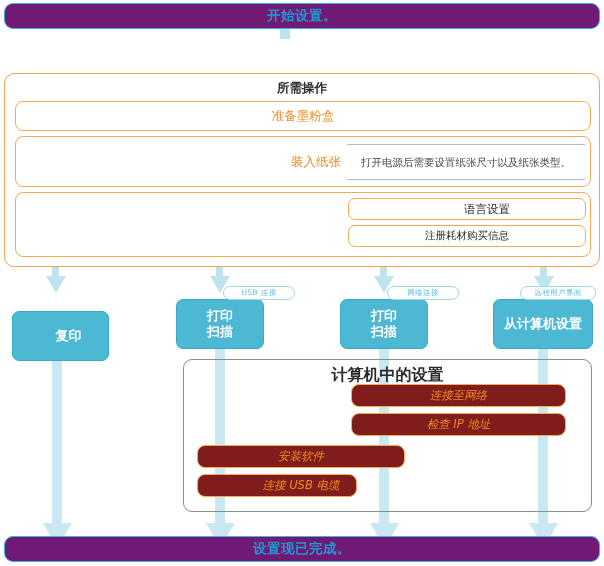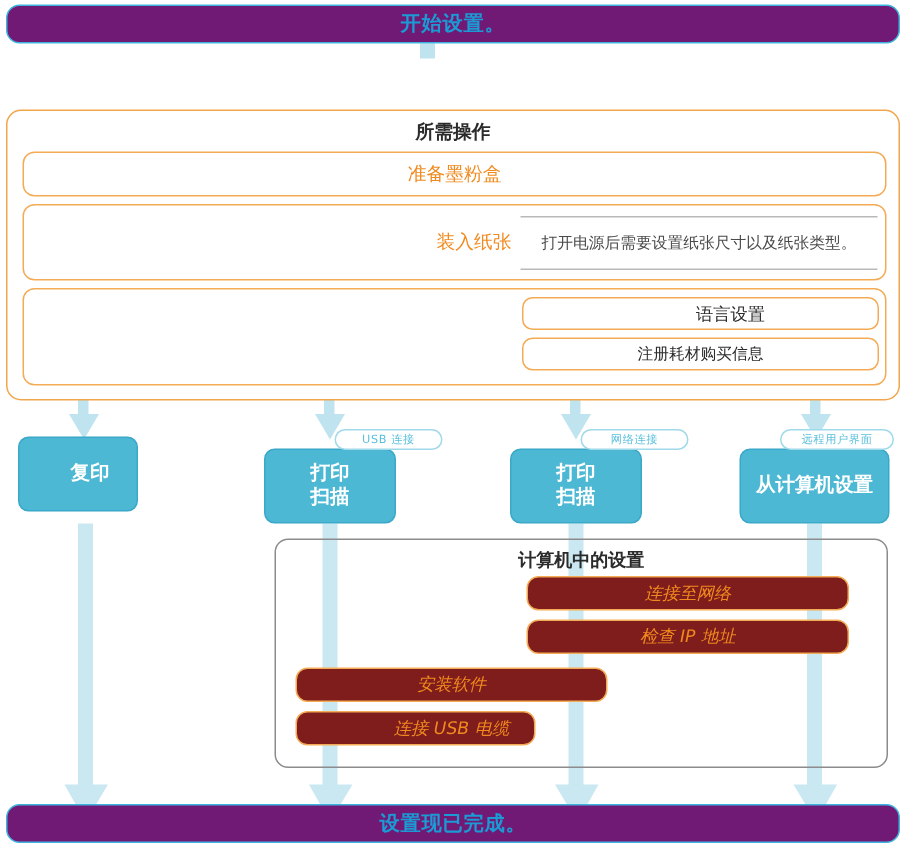--- a/index.html
+++ b/index.html
@@ -145,21 +145,21 @@
     color: #ffffff;
     font-weight: bold;
     font-size: 13px;
     display: flex;
     flex-direction: column;
     align-items: center;
     justify-content: center;
     line-height: 1.22;
     z-index: 3;
   }
-  #func-copy    { left: 12px;  top: 291px; width: 80px;  height: 50px; padding-left: 16px; }
+  #func-copy    { left: 12px;  top: 311px; width: 97px;  height: 50px; padding-left: 16px; }
   #func-usb     { left: 176px; top: 299px; width: 88px;  height: 50px; }
   #func-network { left: 340px; top: 299px; width: 88px;  height: 50px; }
   #func-remote  { left: 493px; top: 299px; width: 100px; height: 50px; }
 
   
   .badge {
     position: absolute;
     box-sizing: border-box;
     height: 14px;
     border: 1px solid #9fd9ea;
@@ -187,21 +187,21 @@
     border: 1.6px solid #8c8c8c;
     border-radius: 9px;
     background: transparent;
     z-index: 2;
   }
   #computer-title {
     position: absolute;
     left: 0; top: 5px;
     width: 100%;
     text-align: center;
-    font-size: 12px;
+    font-size: 16px;
     font-weight: bold;
     color: #2b2b2b;
   }
   .cp-box {
     position: absolute;
     box-sizing: border-box;
     border: 1.2px solid #f4ab55;
     border-radius: 8px;
     background: #7f1d1d;
     display: flex;

